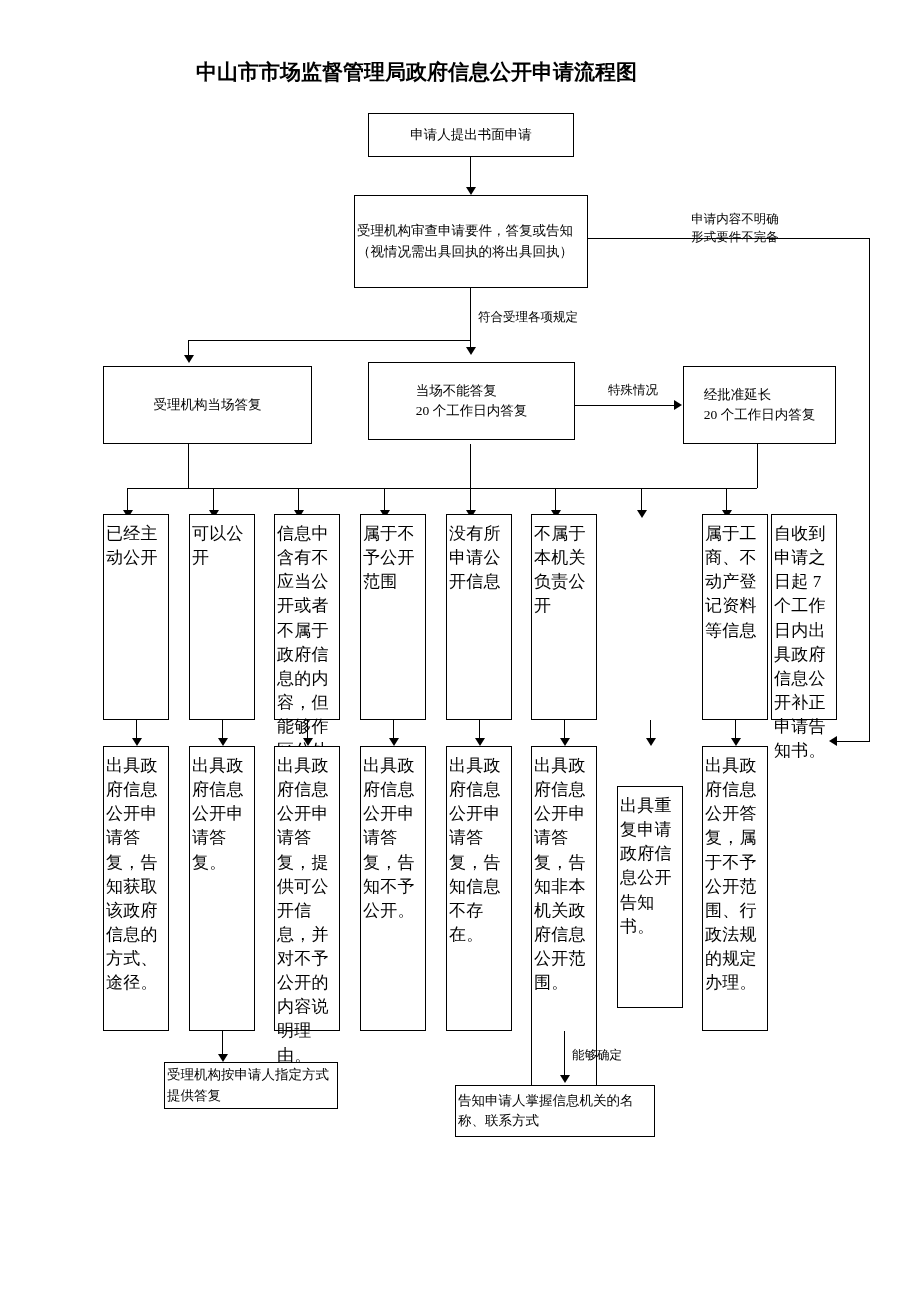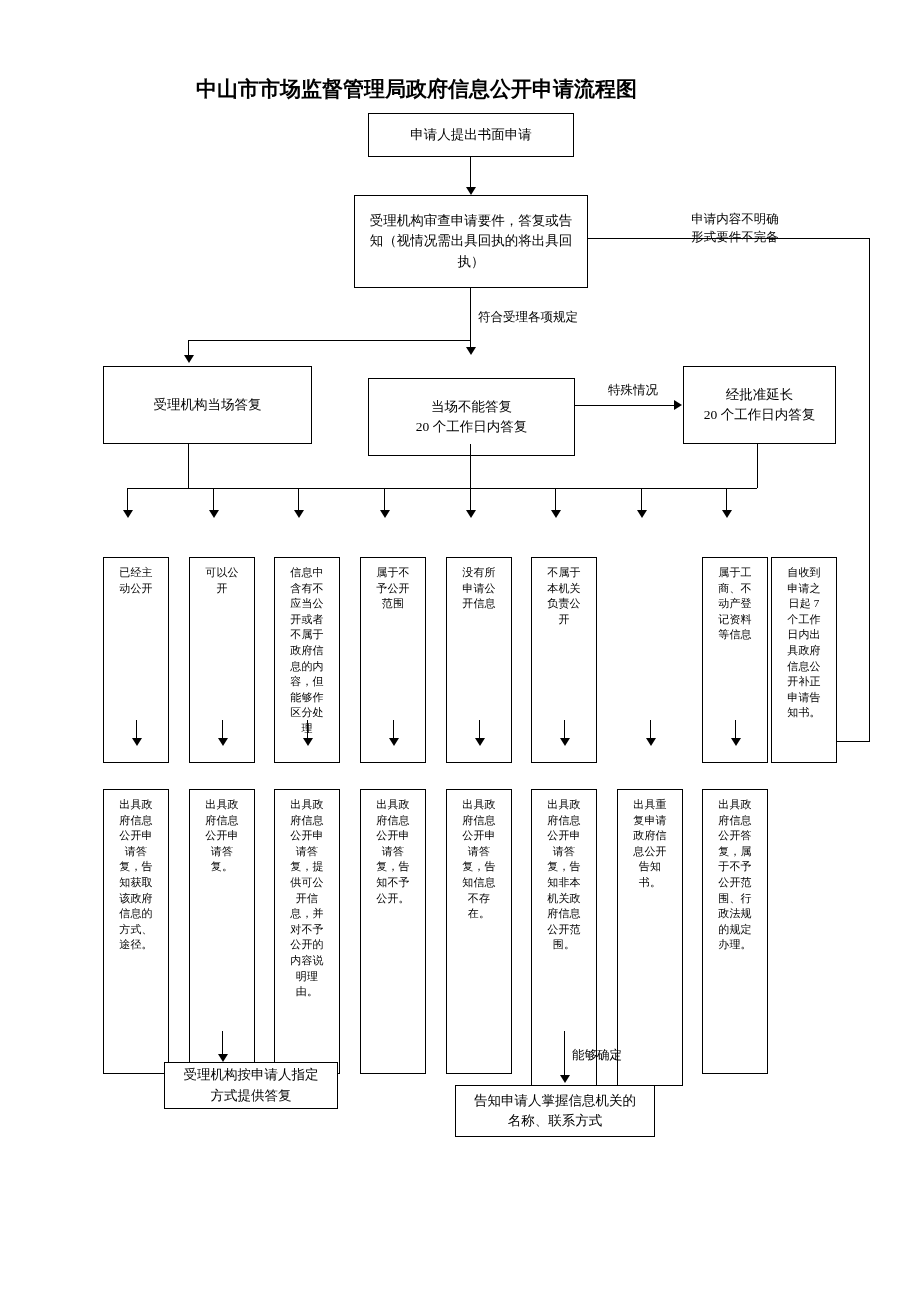--- a/index.html
+++ b/index.html
@@ -14,49 +14,48 @@
   #page {
     position: relative;
     width: 920px;
     height: 1301px;
     background: #ffffff;
     overflow: hidden;
   }
   .title {
     position: absolute;
     left: 196px;
-    top: 75px;
+    top: 58px;
     font-family: "Liberation Sans", sans-serif;
     font-size: 21px;
     font-weight: bold;
     letter-spacing: 0px;
     white-space: nowrap;
   }
   .box {
     position: absolute;
     box-sizing: border-box;
     border: 1px solid #000000;
     background: #ffffff;
     display: flex;
     align-items: center;
     justify-content: center;
-    text-align: center;
+    text-align: left;
     font-size: 13.5px;
     line-height: 1.5;
-    padding: 12px;
+    padding: 2px;
   }
   .box.top-align {
     align-items: flex-start;
     padding-top: 7px;
   }
   .box.vtext {
-    font-size: 11px;
+    font-size: 17px;
     line-height: 1.42;
     letter-spacing: 0.2px;
-    margin-top: 43px;
   }
   .label {
     position: absolute;
     font-size: 12.5px;
     line-height: 1.45;
     white-space: pre-line;
     text-align: center;
   }
   .ln {
     position: absolute;
@@ -110,21 +109,21 @@
 
   <div class="ln v" style="left:470px; top:288px; height:62px;"></div>
   <div class="label" style="left:478px; top:308px; width:140px; text-align:left;">符合受理各项规定</div>
   <div class="arrow-d" style="left:466px; top:347px;"></div>
 
   <div class="ln h" style="left:188px; top:340px; width:282px;"></div>
   <div class="ln v" style="left:188px; top:340px; height:18px;"></div>
   <div class="arrow-d" style="left:184px; top:355px;"></div>
 
   <div class="box" style="left:103px; top:366px; width:209px; height:78px;">受理机构当场答复</div>
-  <div class="box" style="left:368px; top:378px; width:207px; height:78px; white-space:pre-line;">当场不能答复
+  <div class="box" style="left:368px; top:362px; width:207px; height:78px; white-space:pre-line;">当场不能答复
 20 个工作日内答复</div>
   <div class="box" style="left:683px; top:366px; width:153px; height:78px; white-space:pre-line;">经批准延长
 20 个工作日内答复</div>
 
   <div class="ln h" style="left:575px; top:405px; width:100px;"></div>
   <div class="arrow-r" style="left:674px; top:400px;"></div>
   <div class="label" style="left:591px; top:381px; width:84px;">特殊情况</div>
 
   <div class="ln v" style="left:188px; top:444px; height:44px;"></div>
   <div class="ln v" style="left:470px; top:444px; height:44px;"></div>
@@ -174,21 +173,21 @@
   <div class="arrow-d" style="left:646px; top:738px;"></div>
   <div class="ln v" style="left:735px; top:720px; height:22px;"></div>
   <div class="arrow-d" style="left:731px; top:738px;"></div>
 
   <div class="box vtext top-align" style="left:103px; top:746px; width:66px; height:285px;">出具政府信息公开申请答复，告知获取该政府信息的方式、途径。</div>
   <div class="box vtext top-align" style="left:189px; top:746px; width:66px; height:285px;">出具政府信息公开申请答复。</div>
   <div class="box vtext top-align" style="left:274px; top:746px; width:66px; height:285px;">出具政府信息公开申请答复，提供可公开信息，并对不予公开的内容说明理由。</div>
   <div class="box vtext top-align" style="left:446px; top:746px; width:66px; height:285px;">出具政府信息公开申请答复，告知信息不存在。</div>
   <div class="box vtext top-align" style="left:360px; top:746px; width:66px; height:285px;">出具政府信息公开申请答复，告知不予公开。</div>
   <div class="box vtext top-align" style="left:531px; top:746px; width:66px; height:348px;">出具政府信息公开申请答复，告知非本机关政府信息公开范围。</div>
-  <div class="box vtext top-align" style="left:617px; top:746px; width:66px; height:297px;">出具重复申请政府信息公开告知书。</div>
+  <div class="box vtext top-align" style="left:617px; top:786px; width:66px; height:222px;">出具重复申请政府信息公开告知书。</div>
   <div class="box vtext top-align" style="left:702px; top:746px; width:66px; height:285px;">出具政府信息公开答复，属于不予公开范围、行政法规的规定办理。</div>
 
   <div class="ln v" style="left:222px; top:1031px; height:27px;"></div>
   <div class="arrow-d" style="left:218px; top:1054px;"></div>
   <div class="box" style="left:164px; top:1062px; width:174px; height:47px; white-space:pre-line;">受理机构按申请人指定方式提供答复</div>
 
   <div class="ln v" style="left:564px; top:1031px; height:48px;"></div>
   <div class="arrow-d" style="left:560px; top:1075px;"></div>
   <div class="label" style="left:572px; top:1046px; width:90px; text-align:left;">能够确定</div>
   <div class="box" style="left:455px; top:1085px; width:200px; height:52px; white-space:pre-line;">告知申请人掌握信息机关的名称、联系方式</div>

